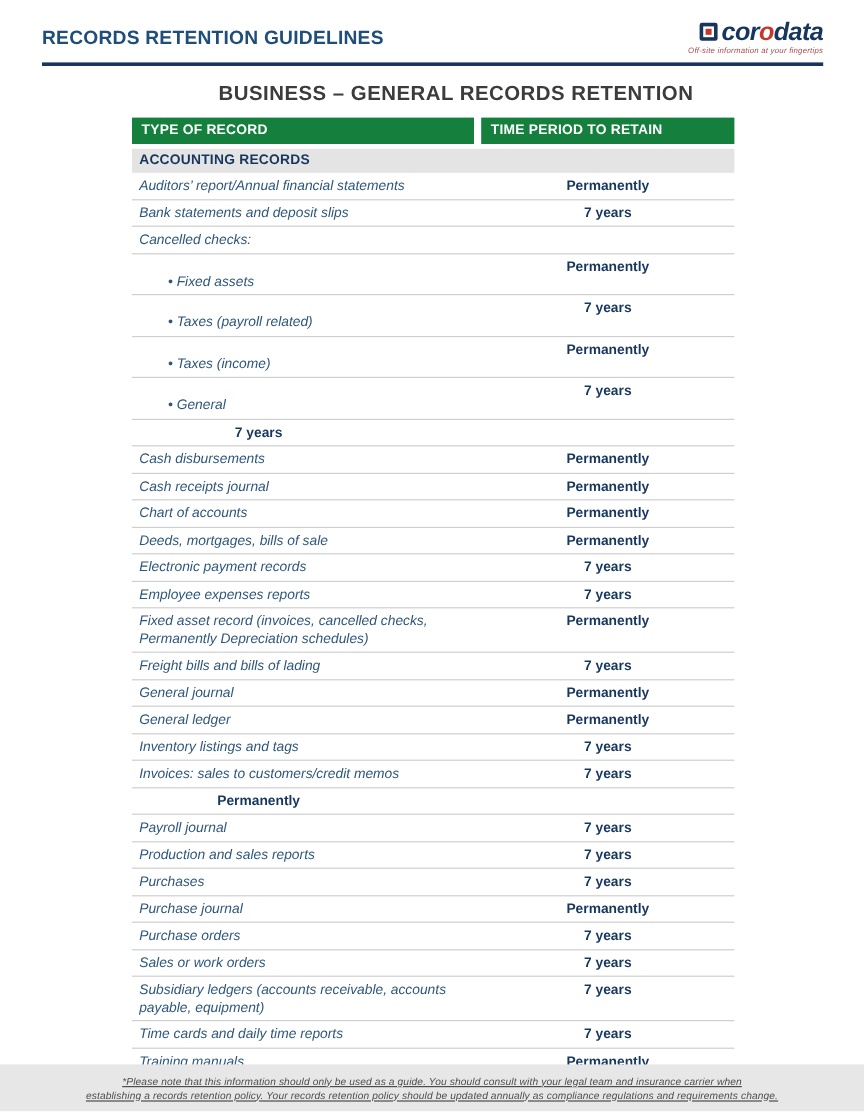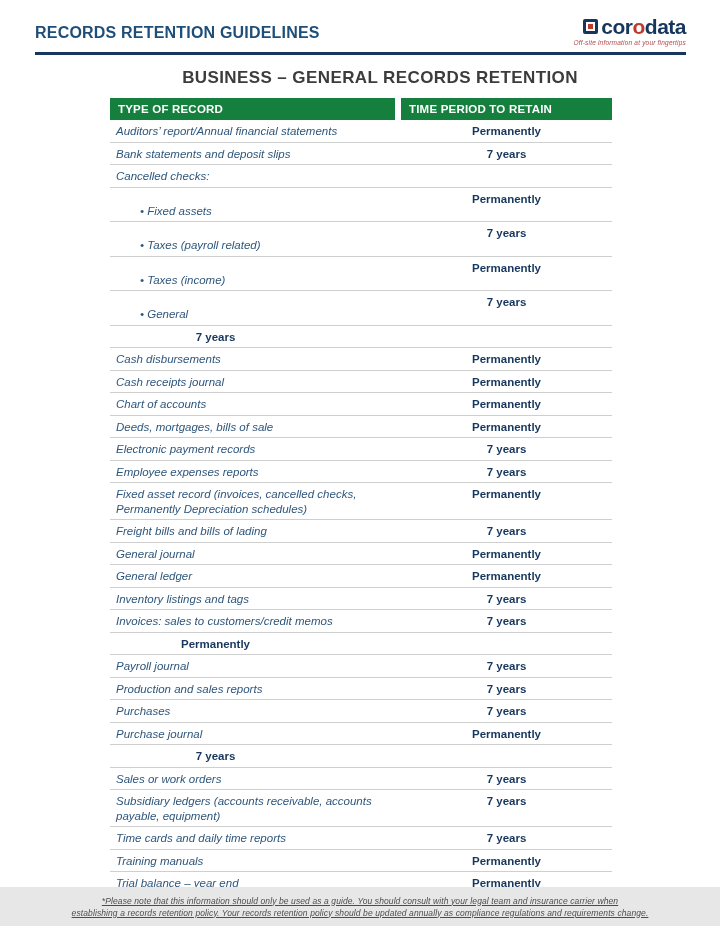--- a/index.html
+++ b/index.html
@@ -30,20 +30,21 @@
     content:"";position:absolute;left:3px;top:3px;width:9px;height:9px;
     background:#ffffff;
   }
   .logo-mark::after{
     content:"";position:absolute;left:5px;top:5px;width:5px;height:5px;
     background:#c0392b;
   }
   .logo-text{
     font-size:21px;font-weight:bold;color:#17365d;letter-spacing:-0.5px;
     line-height:1;
+    font-style:italic;
   }
   .logo-text .accent{color:#c0392b;}
   .logo-tagline{
     font-size:6.5px;font-style:italic;color:#b04a4a;
     margin-top:2px;letter-spacing:.2px;
   }
   .header-rule{
     height:3px;background:#17365d;margin:6px 34px 0 35px;
   }
   
@@ -106,20 +107,21 @@
 </div>
 <div class="header-rule"></div>
 
 <div class="doc-title">BUSINESS – GENERAL RECORDS RETENTION</div>
 
 <div class="table">
   <div class="thead">
     <div class="th th-left">TYPE OF RECORD</div>
     <div class="th th-right">TIME PERIOD TO RETAIN</div>
   </div>
+  <div class="section-band">ACCOUNTING RECORDS</div>
   <div id="rows">
   <div class="row">
     <div class="cell-label">Auditors’ report/Annual financial statements</div>
     <div class="cell-value">Permanently</div>
   </div>
 
   <div class="row">
     <div class="cell-label">Bank statements and deposit slips</div>
     <div class="cell-value">7 years</div>
   </div>
@@ -231,20 +233,21 @@
     <div class="cell-label">Purchases</div>
     <div class="cell-value">7 years</div>
   </div>
 
   <div class="row">
     <div class="cell-label">Purchase journal</div>
     <div class="cell-value">Permanently</div>
   </div>
 
   <div class="row">
+    <div class="cell-label">Purchase orders</div>
     <div class="cell-value">7 years</div>
   </div>
 
   <div class="row">
     <div class="cell-label">Sales or work orders</div>
     <div class="cell-value">7 years</div>
   </div>
 
   <div class="row">
     <div class="cell-label">Subsidiary ledgers (accounts receivable, accounts payable, equipment)</div>

